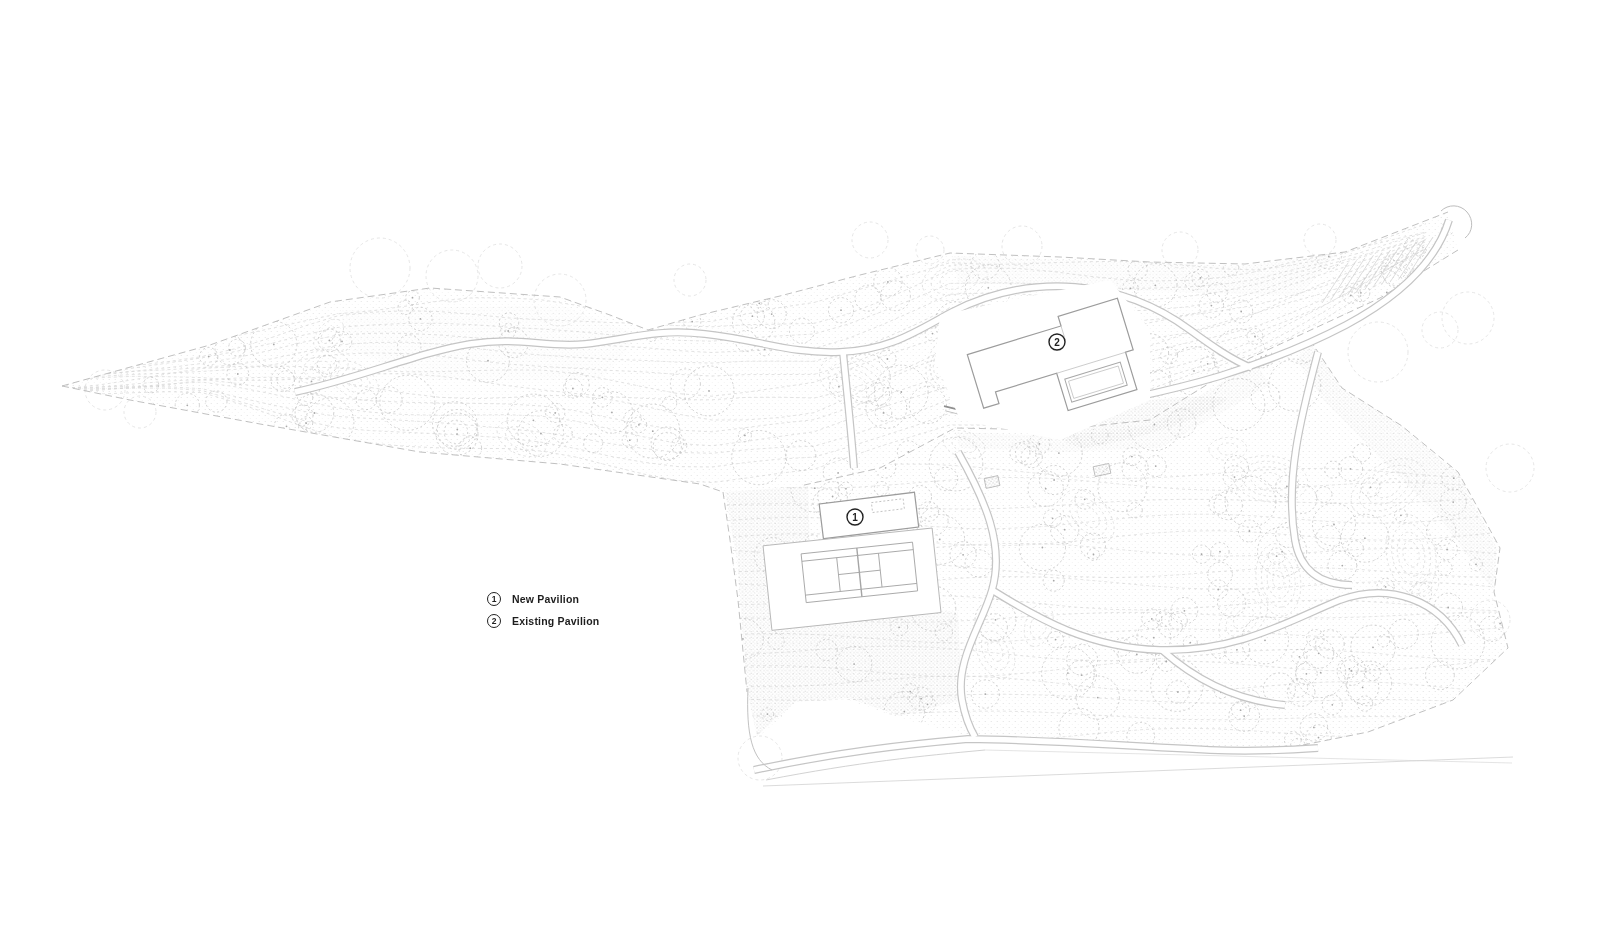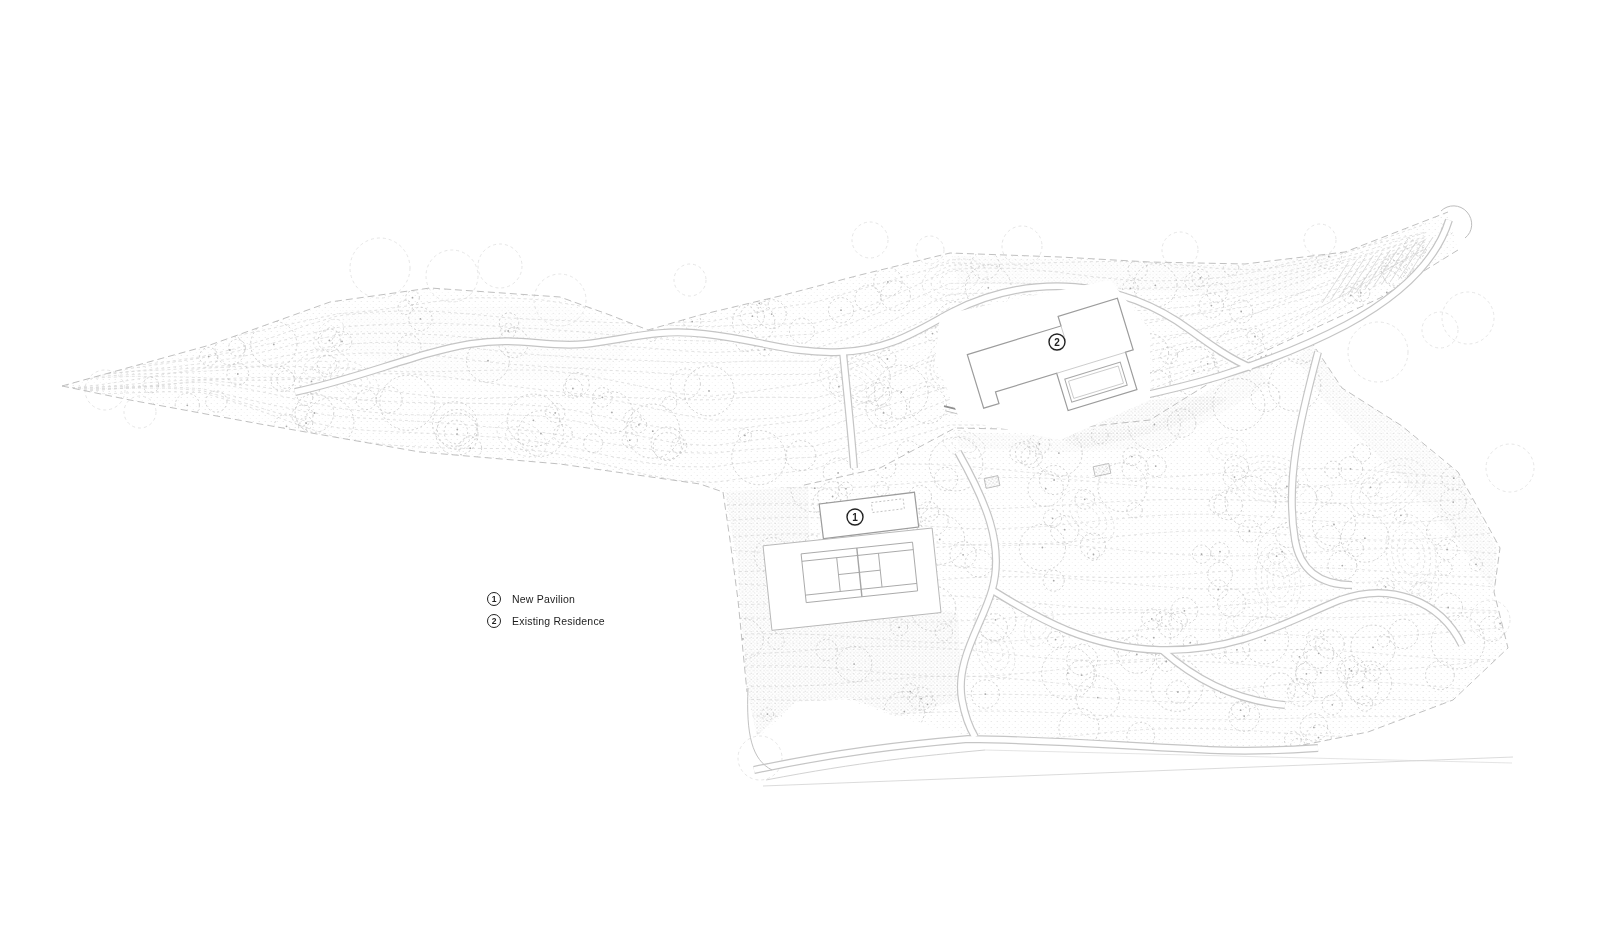--- a/index.html
+++ b/index.html
@@ -5,21 +5,21 @@
   html,body{margin:0;padding:0;background:#ffffff;}
   #stage{position:relative;width:1600px;height:934px;background:#ffffff;overflow:hidden;
          font-family:"Liberation Sans",sans-serif;}
   #plan-svg{position:absolute;left:0;top:0;}
   
   .legend{position:absolute;left:487px;top:592px;display:flex;flex-direction:column;gap:8px;}
   .legend-row{display:flex;align-items:center;gap:11px;}
   .legend-badge{width:12px;height:12px;border:1.3px solid #222;border-radius:50%;
                 display:flex;align-items:center;justify-content:center;
                 font-size:8.5px;font-weight:bold;color:#222;flex:0 0 auto;}
-  .legend-label{font-size:10.5px;font-weight:normal;color:#1d1d1d;letter-spacing:.2px;white-space:nowrap;}
+  .legend-label{font-size:10.5px;font-weight:bold;color:#1d1d1d;letter-spacing:.2px;white-space:nowrap;}
   text.badge-num{font-size:10px;font-weight:bold;fill:#222;}
 </style>
 </head>
 <body>
 
 <div id="stage">
 
 <svg id="plan-svg" width="1600" height="934" viewBox="0 0 1600 934">
   <defs>
     <pattern id="dotsA" width="6" height="6" patternUnits="userSpaceOnUse">
@@ -725,17 +725,17 @@
   </g>
 </svg>
 
 <div class="legend">
   <div class="legend-row">
     <span class="legend-badge">1</span>
     <span class="legend-label">New Pavilion</span>
   </div>
   <div class="legend-row">
     <span class="legend-badge">2</span>
-    <span class="legend-label">Existing Residence</span>
+    <span class="legend-label">Existing Pavilion</span>
   </div>
 </div>
 
 </div>
 
 </body></html>

